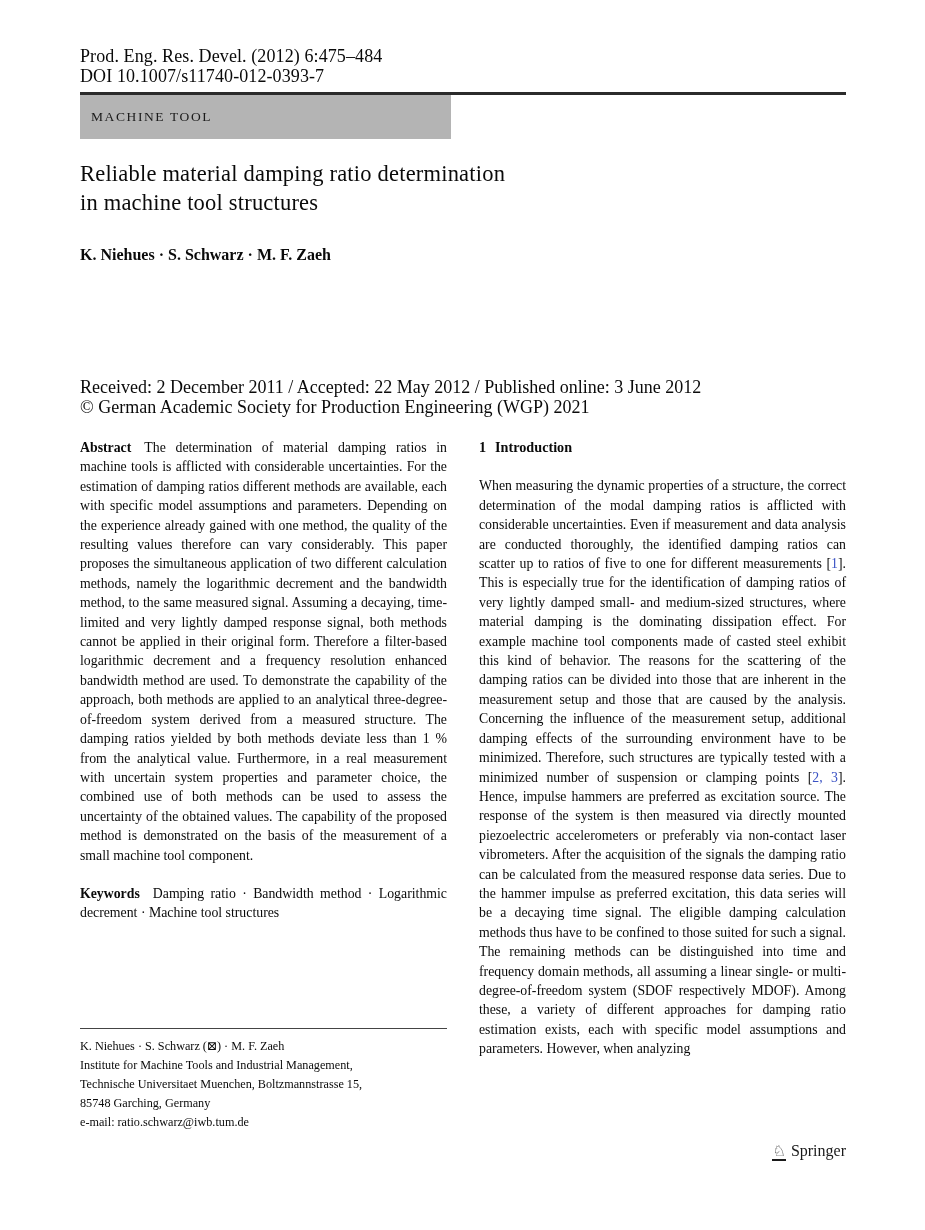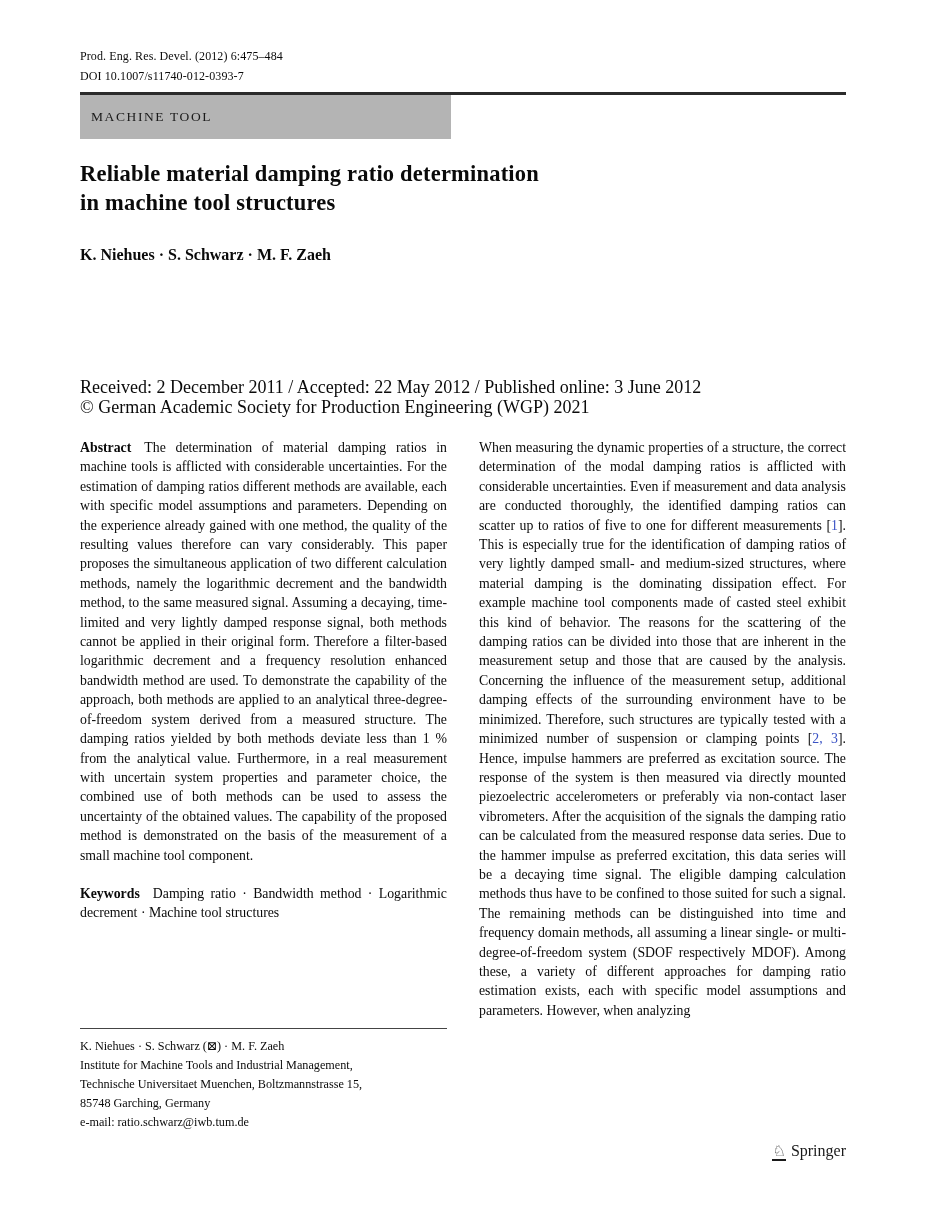--- a/index.html
+++ b/index.html
@@ -11,21 +11,21 @@
     background: #ffffff;
     font-family: "Liberation Serif", "DejaVu Serif", serif;
     color: #0a0a0a;
     margin: 0 auto;
     overflow: hidden;
   }
   .abs { position: absolute; }
 
   .journal-ref, .doi-line {
     left: 80px;
-    font-size: 12px;
+    font-size: 18px;
     line-height: 20px;
     letter-spacing: 0.1px;
   }
   .journal-ref { top: 46px; }
   .doi-line { top: 66px; }
 
   .top-rule {
     left: 80px; top: 92px;
     width: 766px; height: 3px;
     background: var(--rule, #2b2b2b);
@@ -38,21 +38,21 @@
     padding-left: 11px;
     font-size: 13.5px;
     letter-spacing: 1.6px;
     color: #1a1a1a;
   }
 
   .title {
     left: 80px; top: 160px;
     width: 700px;
     font-size: 22.5px;
-    font-weight: bold;
+    font-weight: normal;
     line-height: 28.5px;
     letter-spacing: 0.2px;
   }
   .authors {
     left: 80px; top: 246px;
     font-size: 16px;
     font-weight: bold;
   }
 
   .received-block {
@@ -139,20 +139,23 @@
     <div>© German Academic Society for Production Engineering (WGP) 2021</div>
   </div>
 
   <div class="abs col col-left">
     <p><span class="inline-label">Abstract</span><span class="label-gap"></span><span>The determination of material damping ratios in machine tools is afflicted with considerable uncertainties. For the estimation of damping ratios different methods are available, each with specific model assumptions and parameters. Depending on the experience already gained with one method, the quality of the resulting values therefore can vary considerably. This paper proposes the simultaneous application of two different calculation methods, namely the logarithmic decrement and the bandwidth method, to the same measured signal. Assuming a decaying, time-limited and very lightly damped response signal, both methods cannot be applied in their original form. Therefore a filter-based logarithmic decrement and a frequency resolution enhanced bandwidth method are used. To demonstrate the capability of the approach, both methods are applied to an analytical three-degree-of-freedom system derived from a measured structure. The damping ratios yielded by both methods deviate less than 1 % from the analytical value. Furthermore, in a real measurement with uncertain system properties and parameter choice, the combined use of both methods can be used to assess the uncertainty of the obtained values. The capability of the proposed method is demonstrated on the basis of the measurement of a small machine tool component.</span></p>
 
     <p class="keywords-block"><span class="inline-label">Keywords</span><span class="label-gap"></span><span>Damping ratio · Bandwidth method · Logarithmic decrement · Machine tool structures</span></p>
   </div>
 
   <div class="abs col col-right">
+    <div class="section-heading">
+      <span class="heading-num">1</span><span>Introduction</span>
+    </div>
     <p><span>When measuring the dynamic properties of a structure, the correct determination of the modal damping ratios is afflicted with considerable uncertainties. Even if measurement and data analysis are conducted thoroughly, the identified damping ratios can scatter up to ratios of five to one for different measurements [</span><span class="cite">1</span><span>]. This is especially true for the identification of damping ratios of very lightly damped small- and medium-sized structures, where material damping is the dominating dissipation effect. For example machine tool components made of casted steel exhibit this kind of behavior. The reasons for the scattering of the damping ratios can be divided into those that are inherent in the measurement setup and those that are caused by the analysis. Concerning the influence of the measurement setup, additional damping effects of the surrounding environment have to be minimized. Therefore, such structures are typically tested with a minimized number of suspension or clamping points [</span><span class="cite">2, 3</span><span>]. Hence, impulse hammers are preferred as excitation source. The response of the system is then measured via directly mounted piezoelectric accelerometers or preferably via non-contact laser vibrometers. After the acquisition of the signals the damping ratio can be calculated from the measured response data series. Due to the hammer impulse as preferred excitation, this data series will be a decaying time signal. The eligible damping calculation methods thus have to be confined to those suited for such a signal. The remaining methods can be distinguished into time and frequency domain methods, all assuming a linear single- or multi-degree-of-freedom system (SDOF respectively MDOF). Among these, a variety of different approaches for damping ratio estimation exists, each with specific model assumptions and parameters. However, when analyzing</span></p>
   </div>
 
   <div class="abs footnote-rule"></div>
   <div class="abs footnote">
     <div><span>K. Niehues · S. Schwarz (</span><span class="envelope">⊠</span><span>) · M. F. Zaeh</span></div>
     <div>Institute for Machine Tools and Industrial Management,</div>
     <div>Technische Universitaet Muenchen, Boltzmannstrasse 15,</div>
     <div>85748 Garching, Germany</div>
     <div>e-mail: ratio.schwarz@iwb.tum.de</div>

